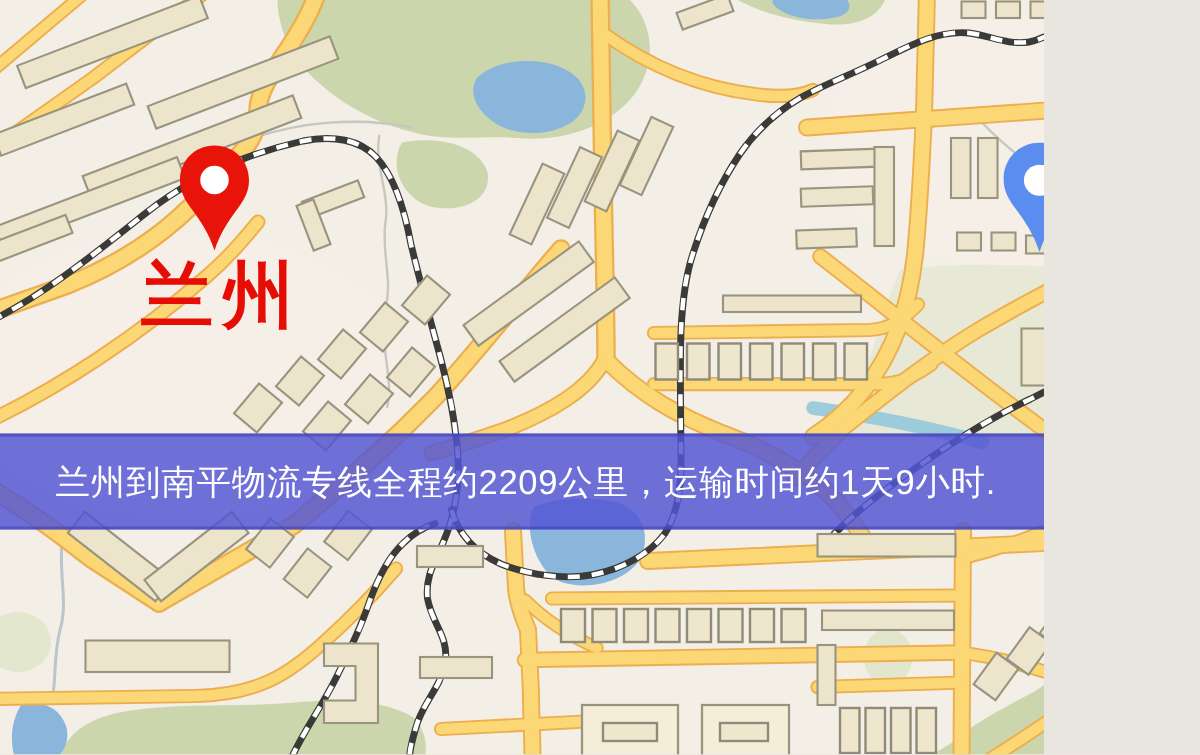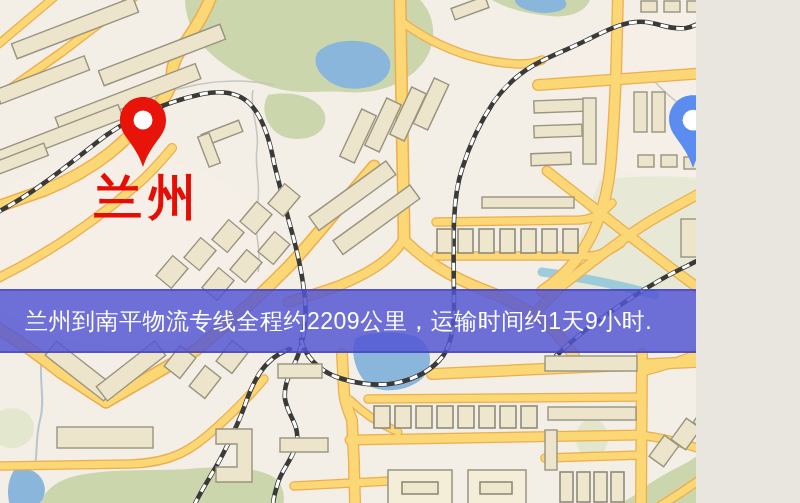--- a/index.html
+++ b/index.html
@@ -23,21 +23,21 @@
   .grn2{fill:#dde4c6}
   .wat{fill:#8bb6dc}
   .str{fill:none;stroke:#c6c8c0;stroke-width:1.6}
   .pinfill-red{fill:var(--pin-red,#e8140a)}
   .pinfill-blue{fill:var(--pin-blue,#5b8cf0)}
   .banner{
     position:absolute;left:0;top:289px;width:800px;height:64px;box-sizing:border-box;
     background:var(--banner-bg,rgba(84,86,212,.84));
     border-top:2px solid var(--banner-border,rgba(62,62,176,.55));
     border-bottom:2px solid var(--banner-border,rgba(62,62,176,.55));
-    display:flex;align-items:center;padding-left:25px;
+    display:flex;align-items:center;padding-left:37px;
     color:var(--banner-text-color,#fff);font-size:23px;letter-spacing:.5px;
   }
   .pin-label{
     position:absolute;font-family:"Liberation Serif",serif;font-weight:bold;
     font-size:48px;line-height:1;white-space:nowrap;
   }
   .lz{left:94px;top:174px;color:var(--label-red,#e60d04);letter-spacing:6px}
   .np{left:646px;top:174px;color:var(--label-blue,#2222dd);letter-spacing:14px}
 </style>
 </head>

